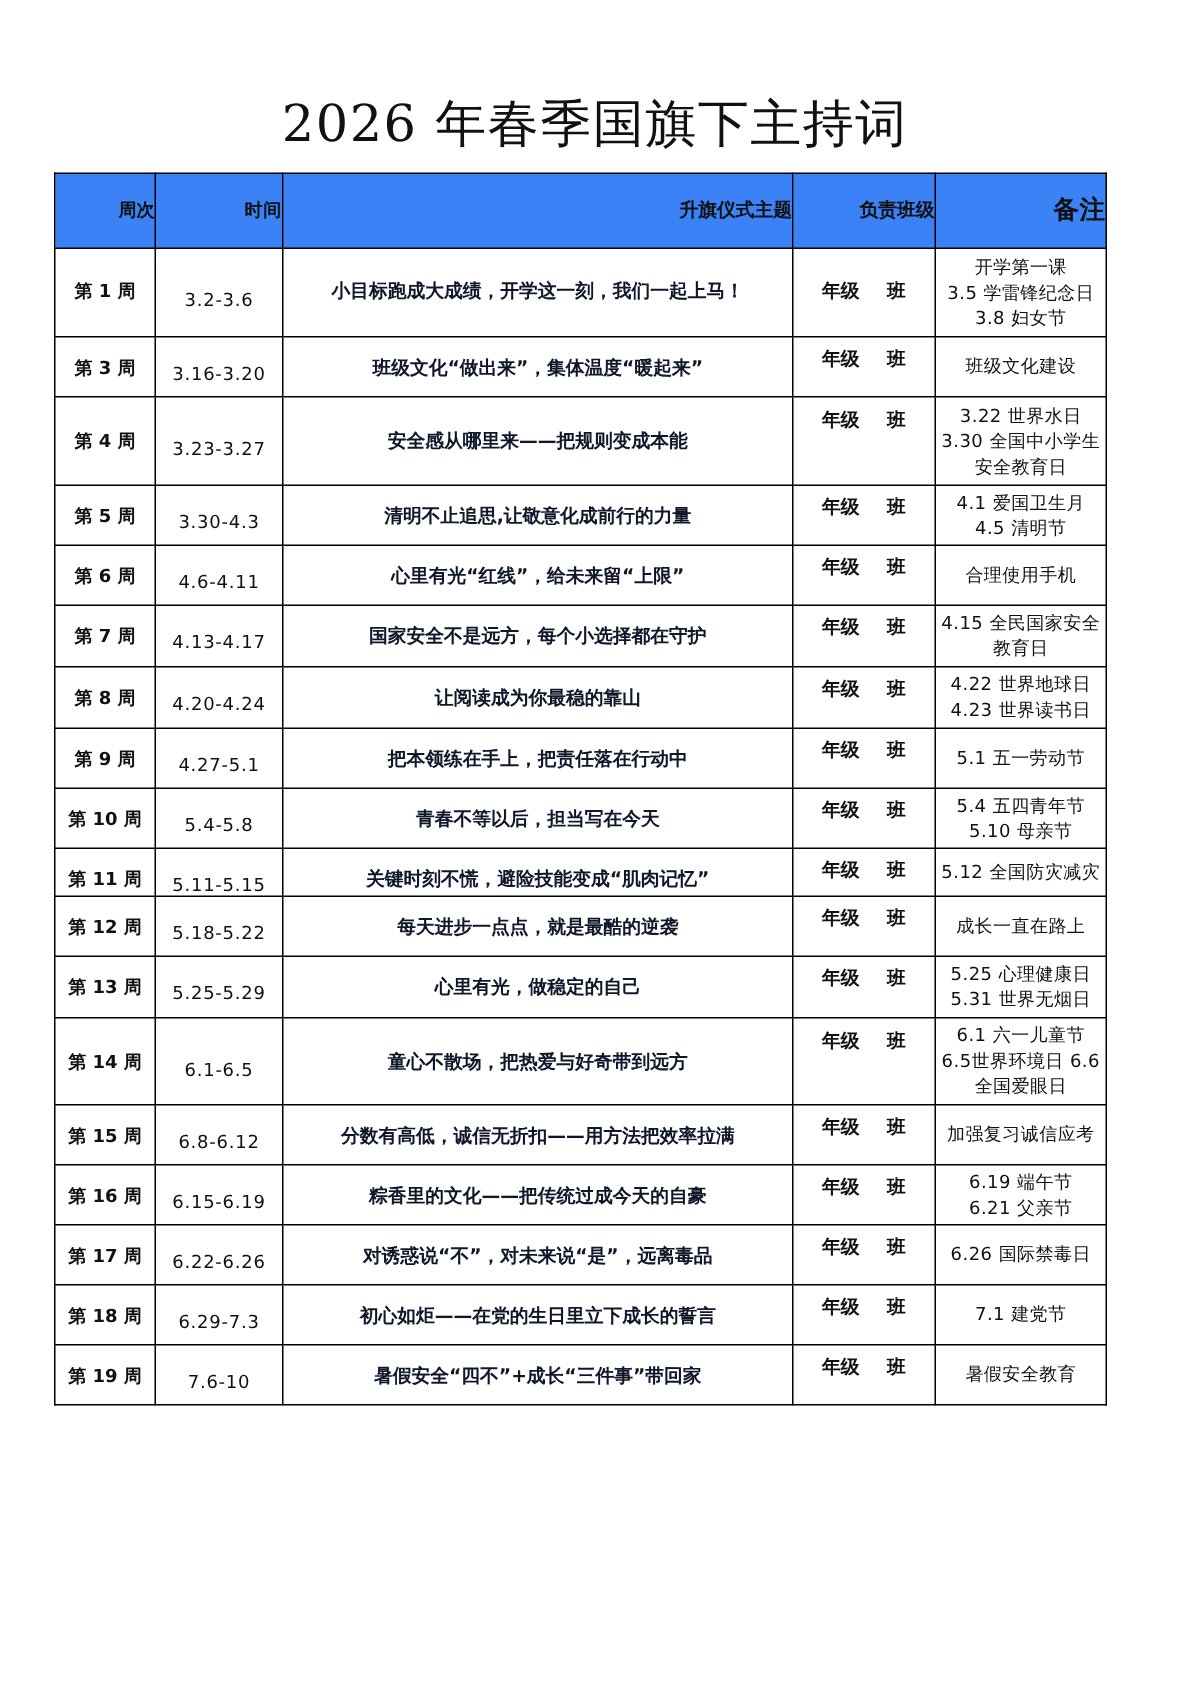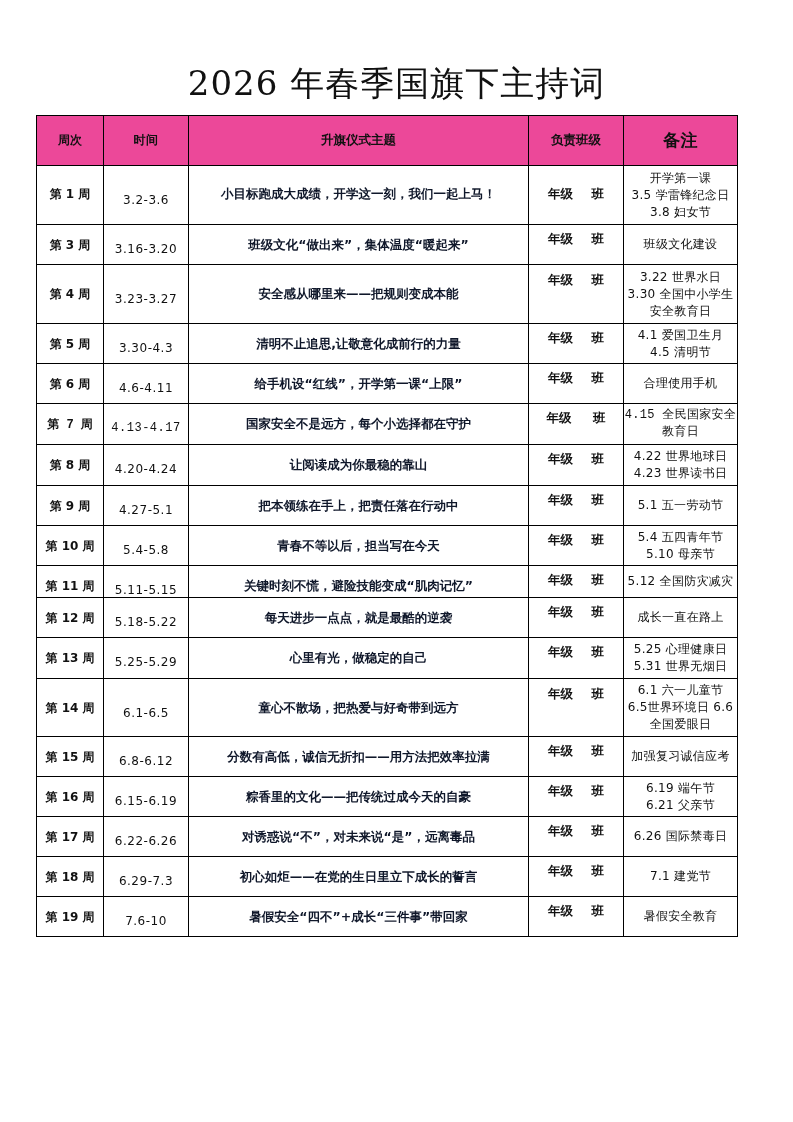--- a/index.html
+++ b/index.html
@@ -4,21 +4,21 @@
 <style>
   html, body { margin: 0; padding: 0; background: #ffffff; }
   body { width: 793px; height: 1122px; position: relative; overflow: hidden;
          font-family: "DejaVu Sans", "Liberation Sans", sans-serif; color: #111; }
   .title { position: absolute; top: 60px; left: 0; width: 793px; text-align: center;
            font-family: "DejaVu Serif", "Liberation Serif", serif; font-size: 34px; line-height: 46px;
            letter-spacing: 1px; color: #111; }
   table { position: absolute; top: 115px; left: 36px; border-collapse: collapse; table-layout: fixed;
           width: 701px; }
   td, th { border: 1px solid #000; text-align: center; padding: 0; }
-  th { background: #ec4899; font-size: 17px; font-weight: bold; height: 49px; }
+  th { background: #3b82f6; font-size: 17px; font-weight: bold; height: 49px; text-align: right; }
   td { font-size: 12px; }
   .c-week { width: 66px; font-weight: bold; font-size: 12px; vertical-align: top; }
   .c-time { width: 84px; font-size: 12px; letter-spacing: 0.5px; vertical-align: top; }
   .c-theme { width: 339px; color: #0f172a; font-weight: bold; font-size: 12.5px; vertical-align: top; }
   .c-class { width: 94px; font-weight: bold; vertical-align: top; font-size: 12.5px; }
   .c-note { width: 113px; font-size: 12px; line-height: 17px; vertical-align: middle; letter-spacing: 0.3px; }
   .week-txt { display: block; padding-top: 20px; }
   .time-txt { display: block; padding-top: 27px; }
   .theme-txt { display: block; padding-top: 20px; }
   .class-txt { display: block; padding-top: 20px; word-spacing: 14px; }
@@ -123,30 +123,30 @@
         </td>
       </tr>
       <tr class="h2" style="height: 40px;">
         <td class="c-week">
           <span class="week-txt">第 6 周</span>
         </td>
         <td class="c-time">
           <span class="time-txt">4.6-4.11</span>
         </td>
         <td class="c-theme">
-          <span class="theme-txt">给手机设“红线”，开学第一课“上限”</span>
+          <span class="theme-txt">心里有光“红线”，给未来留“上限”</span>
         </td>
         <td class="c-class">
           <span class="class-txt">年级 班</span>
         </td>
         <td class="c-note">
           <span class="note-line">合理使用手机</span>
         </td>
       </tr>
-      <tr class="h2" style="height: 41px; font-family: Liberation Mono, monospace;">
+      <tr class="h2" style="height: 41px;">
         <td class="c-week">
           <span class="week-txt">第 7 周</span>
         </td>
         <td class="c-time">
           <span class="time-txt">4.13-4.17</span>
         </td>
         <td class="c-theme">
           <span class="theme-txt">国家安全不是远方，每个小选择都在守护</span>
         </td>
         <td class="c-class">

